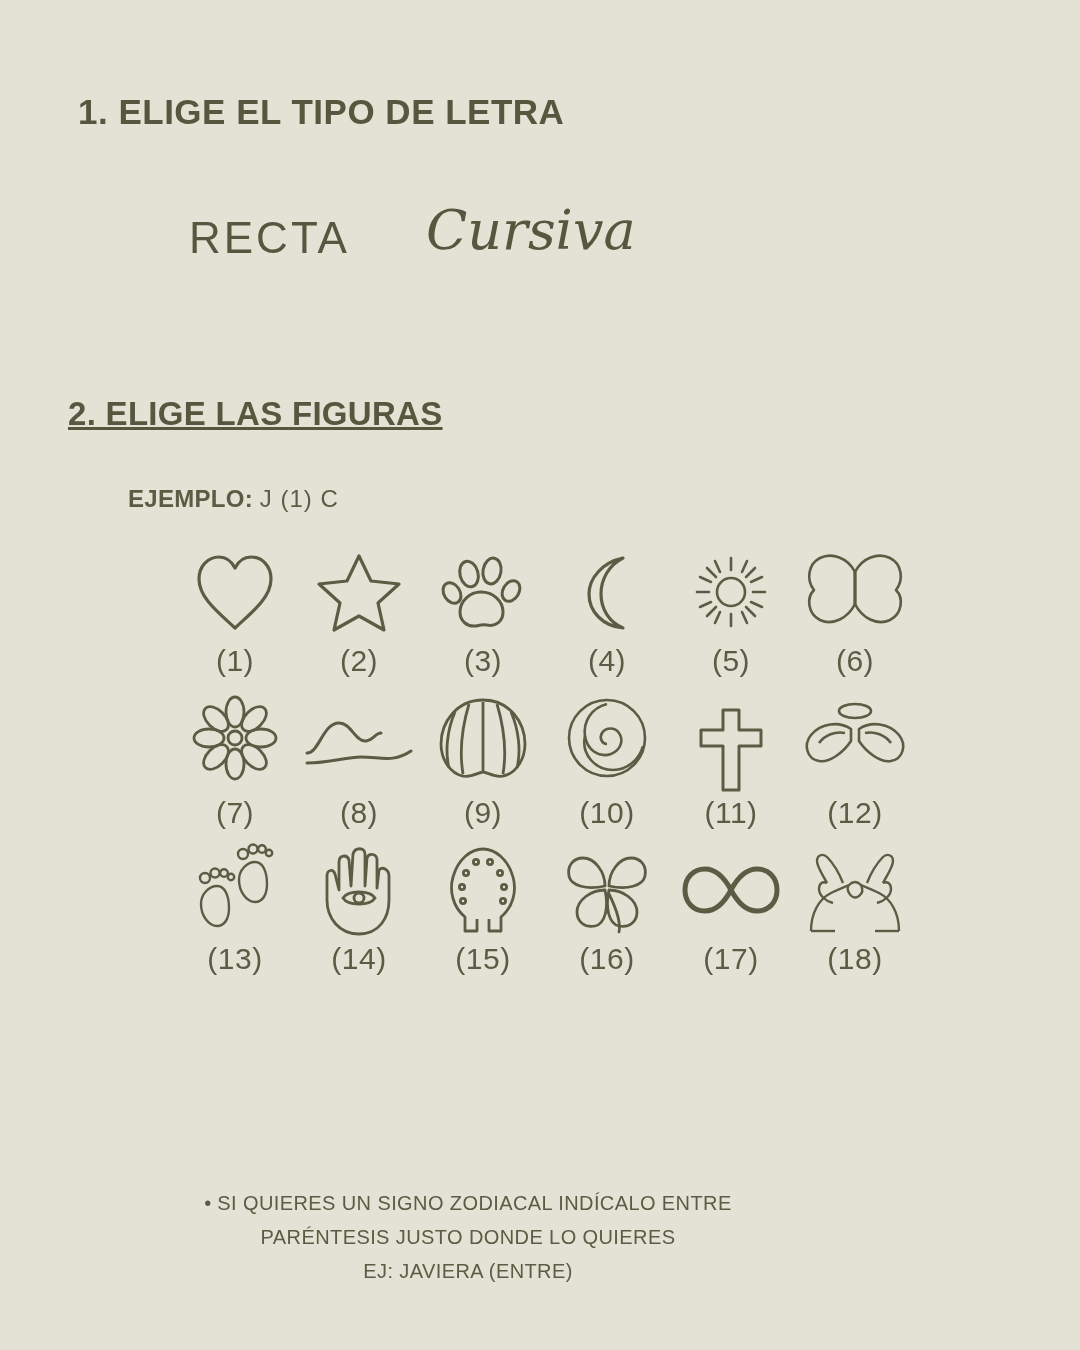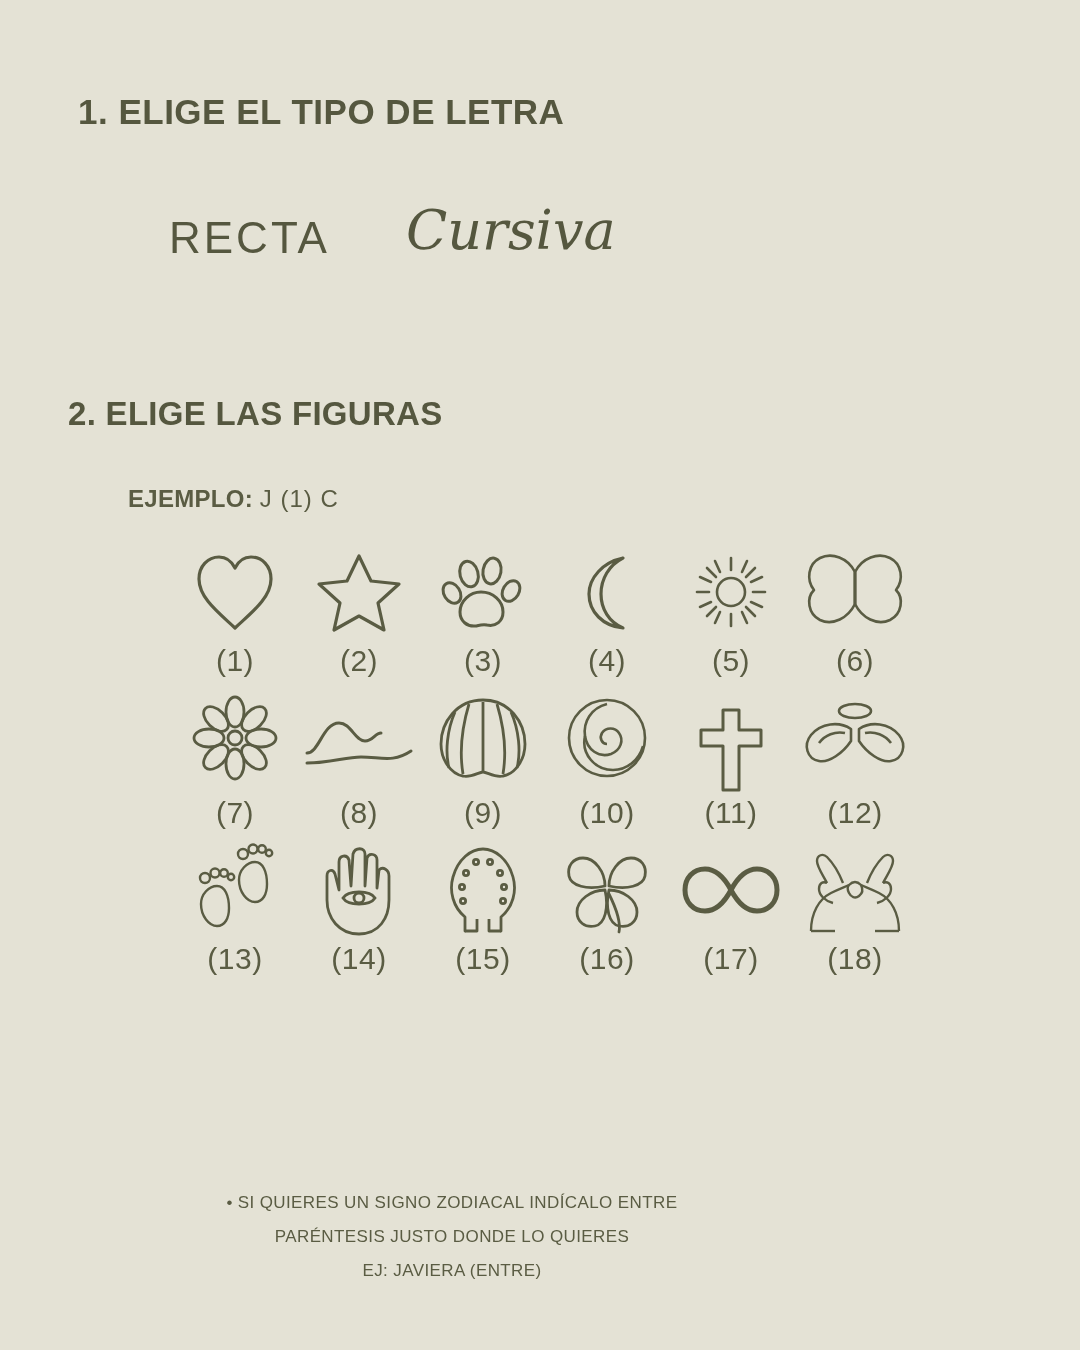--- a/index.html
+++ b/index.html
@@ -29,21 +29,21 @@
     left: 78px;
     top: 92px;
     font-size: 35px;
     font-weight: bold;
     letter-spacing: 0.5px;
     color: #55573f;
     white-space: nowrap;
   }
   .font-options {
     position: absolute;
-    left: 66px;
+    left: 86px;
     top: 205px;
     width: 700px;
     height: 90px;
   }
   .font-recta {
     position: absolute;
     left: 103px;
     top: 8px;
     font-size: 44px;
     letter-spacing: 3px;
@@ -63,20 +63,21 @@
   
   .step2-title {
     position: absolute;
     left: 68px;
     top: 395px;
     font-size: 33px;
     font-weight: bold;
     letter-spacing: 0.3px;
     color: #55573f;
     white-space: nowrap;
+    text-decoration: underline;
   }
   .step2-sub {
     position: absolute;
     left: 90px;
     top: 448px;
     font-size: 22.5px;
     letter-spacing: 0.3px;
     color: #5a5c43;
     white-space: nowrap;
   }
@@ -134,25 +135,25 @@
     line-height: 1;
   }
   .row2 .caption { margin-top: 8px; }
   .row3 .caption { }
   .cell.r2c5 .glyph { height: 96px; align-items: center; }
   .cell.r2c5 .caption { margin-top: 0px; }
 
   
   .note {
     position: absolute;
-    left: 0;
+    left: 16px;
     top: 1186px;
     width: 904px;
     text-align: center;
-    font-size: 17px;
+    font-size: 20px;
     line-height: 34px;
     letter-spacing: 0.4px;
     color: #5a5c43;
   }
   .note .bullet { letter-spacing: 0; }
 </style>
 </head>
 <body>
 
 <div class="page">

